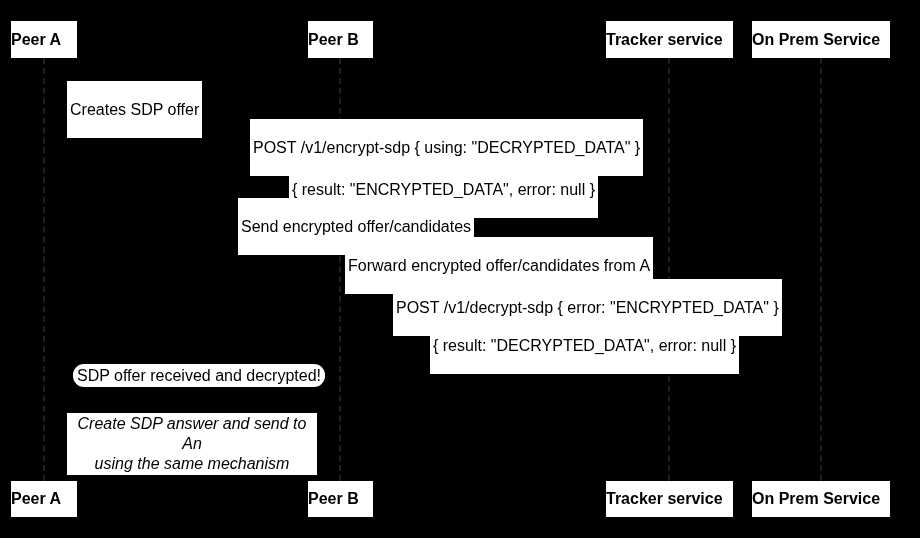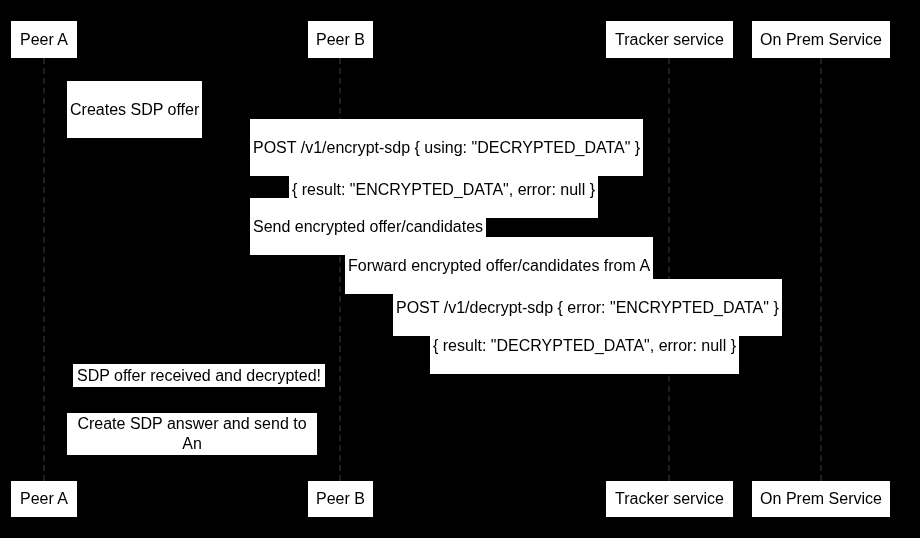--- a/index.html
+++ b/index.html
@@ -23,43 +23,44 @@
     height: 423px;
     z-index: 1;
   }
   .actor-box {
     position: absolute;
     background: #ffffff;
     color: #000000;
     font-size: 16px;
     display: flex;
     align-items: center;
-    justify-content: center;
     white-space: nowrap;
     z-index: 3;
+    font-weight: bold;
   }
   .msg-label {
     position: absolute;
     background: #ffffff;
     color: #000000;
     font-size: 16px;
     line-height: 19px;
     padding: 19px 3px;
     white-space: nowrap;
     z-index: 2;
   }
   .note-box {
     position: absolute;
     background: #ffffff;
     color: #000000;
     font-size: 16px;
     line-height: 20px;
     text-align: center;
     padding: 1px 4px;
     z-index: 2;
+    font-style: italic;
   }
 </style>
 </head>
 <body>
 
 <div class="stage">
 
   <div class="lifeline" style="left:43px;"></div>
   <div class="lifeline" style="left:339px;"></div>
   <div class="lifeline" style="left:668px;"></div>
@@ -77,32 +78,33 @@
   <div class="actor-box" style="left:752px; top:21px; width:138px; height:37px;">
     <span>On Prem Service</span>
   </div>
 
   <div class="msg-label" style="left:67px; top:81px;">Creates SDP offer</div>
 
   <div class="msg-label" style="left:250px; top:119px;">POST /v1/encrypt-sdp { using: "DECRYPTED_DATA" }</div>
 
   <div class="msg-label" style="left:289px; top:161px;">{ result: "ENCRYPTED_DATA", error: null }</div>
 
-  <div class="msg-label" style="left:250px; top:198px;">Send encrypted offer/candidates</div>
+  <div class="msg-label" style="left:238px; top:198px;">Send encrypted offer/candidates</div>
 
   <div class="msg-label" style="left:345px; top:237px;">Forward encrypted offer/candidates from A</div>
 
   <div class="msg-label" style="left:393px; top:279px;">POST /v1/decrypt-sdp { error: "ENCRYPTED_DATA" }</div>
 
   <div class="msg-label" style="left:430px; top:317px;">{ result: "DECRYPTED_DATA", error: null }</div>
 
-  <div class="msg-label" style="left:73px; top:364px; padding:2px 4px;">SDP offer received and decrypted!</div>
+  <div class="msg-label" style="left:73px; top:364px; padding:2px 4px;border-radius:11px;">SDP offer received and decrypted!</div>
 
   <div class="note-box" style="left:67px; top:413px; width:242px;">
     <div>Create SDP answer and send to An</div>
+    <div>using the same mechanism</div>
   </div>
 
   <div class="actor-box" style="left:11px; top:481px; width:66px; height:36px;">
     <span>Peer A</span>
   </div>
   <div class="actor-box" style="left:308px; top:481px; width:65px; height:36px;">
     <span>Peer B</span>
   </div>
   <div class="actor-box" style="left:606px; top:481px; width:127px; height:36px;">
     <span>Tracker service</span>

